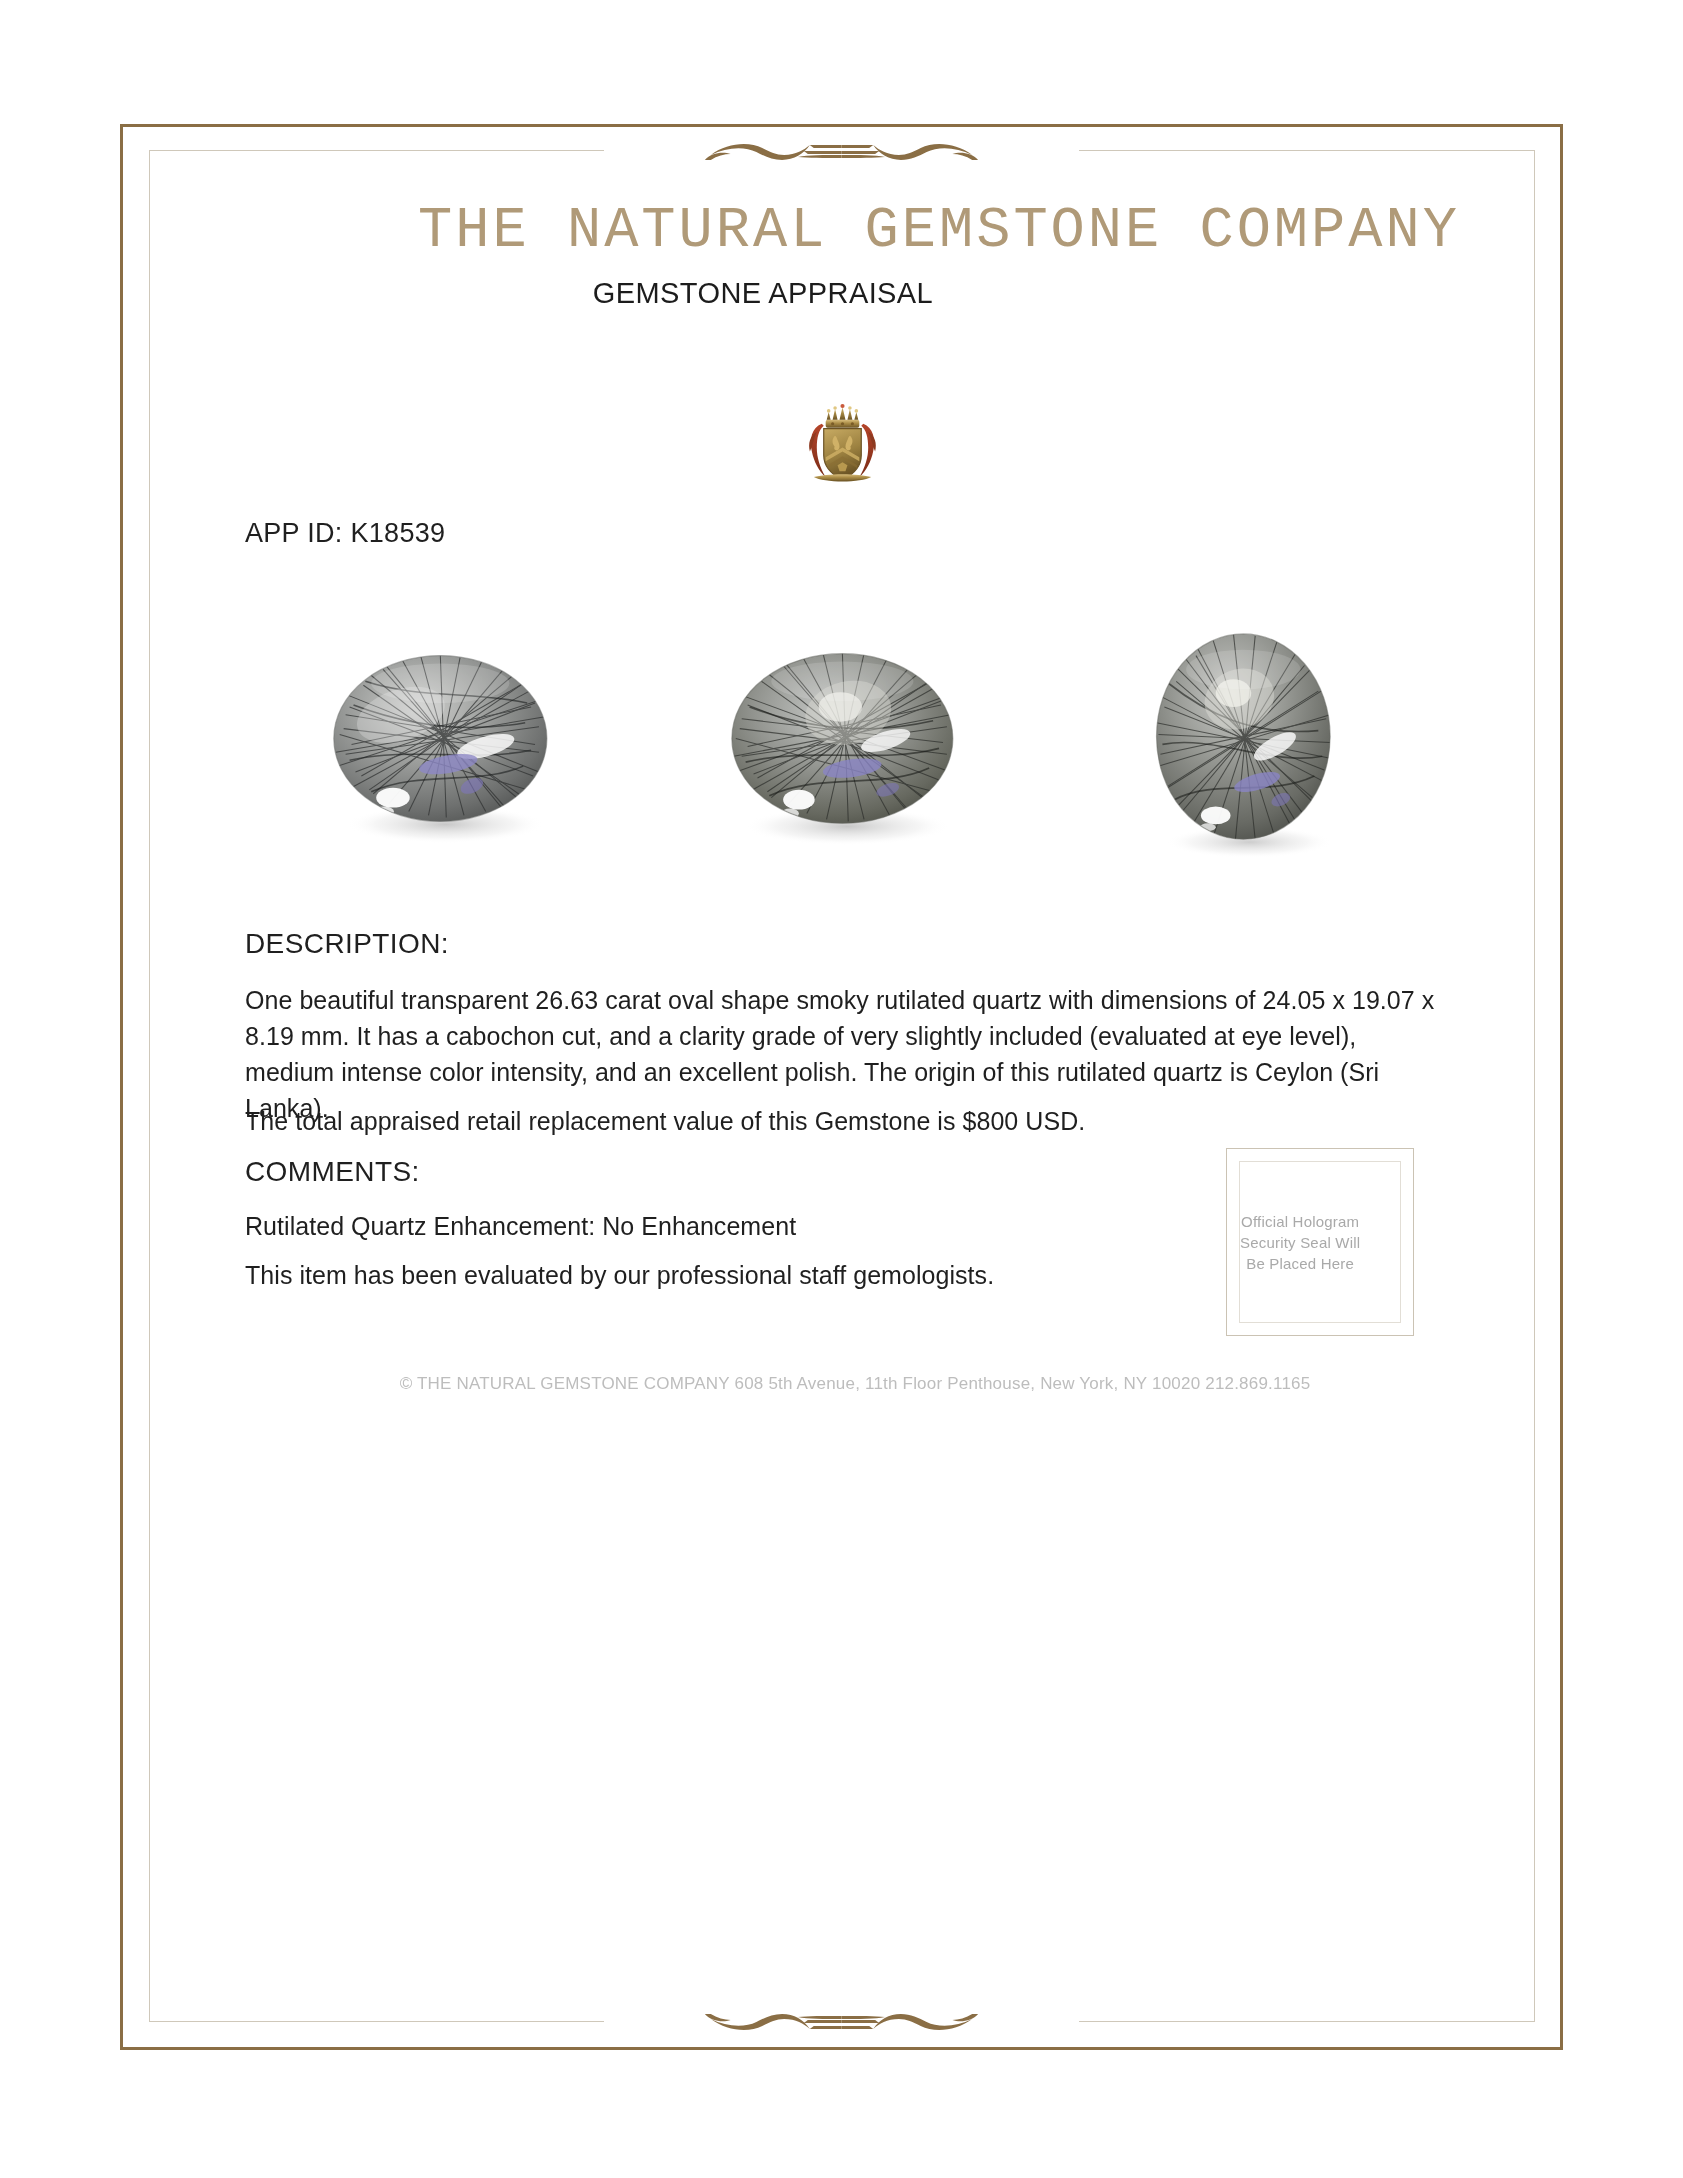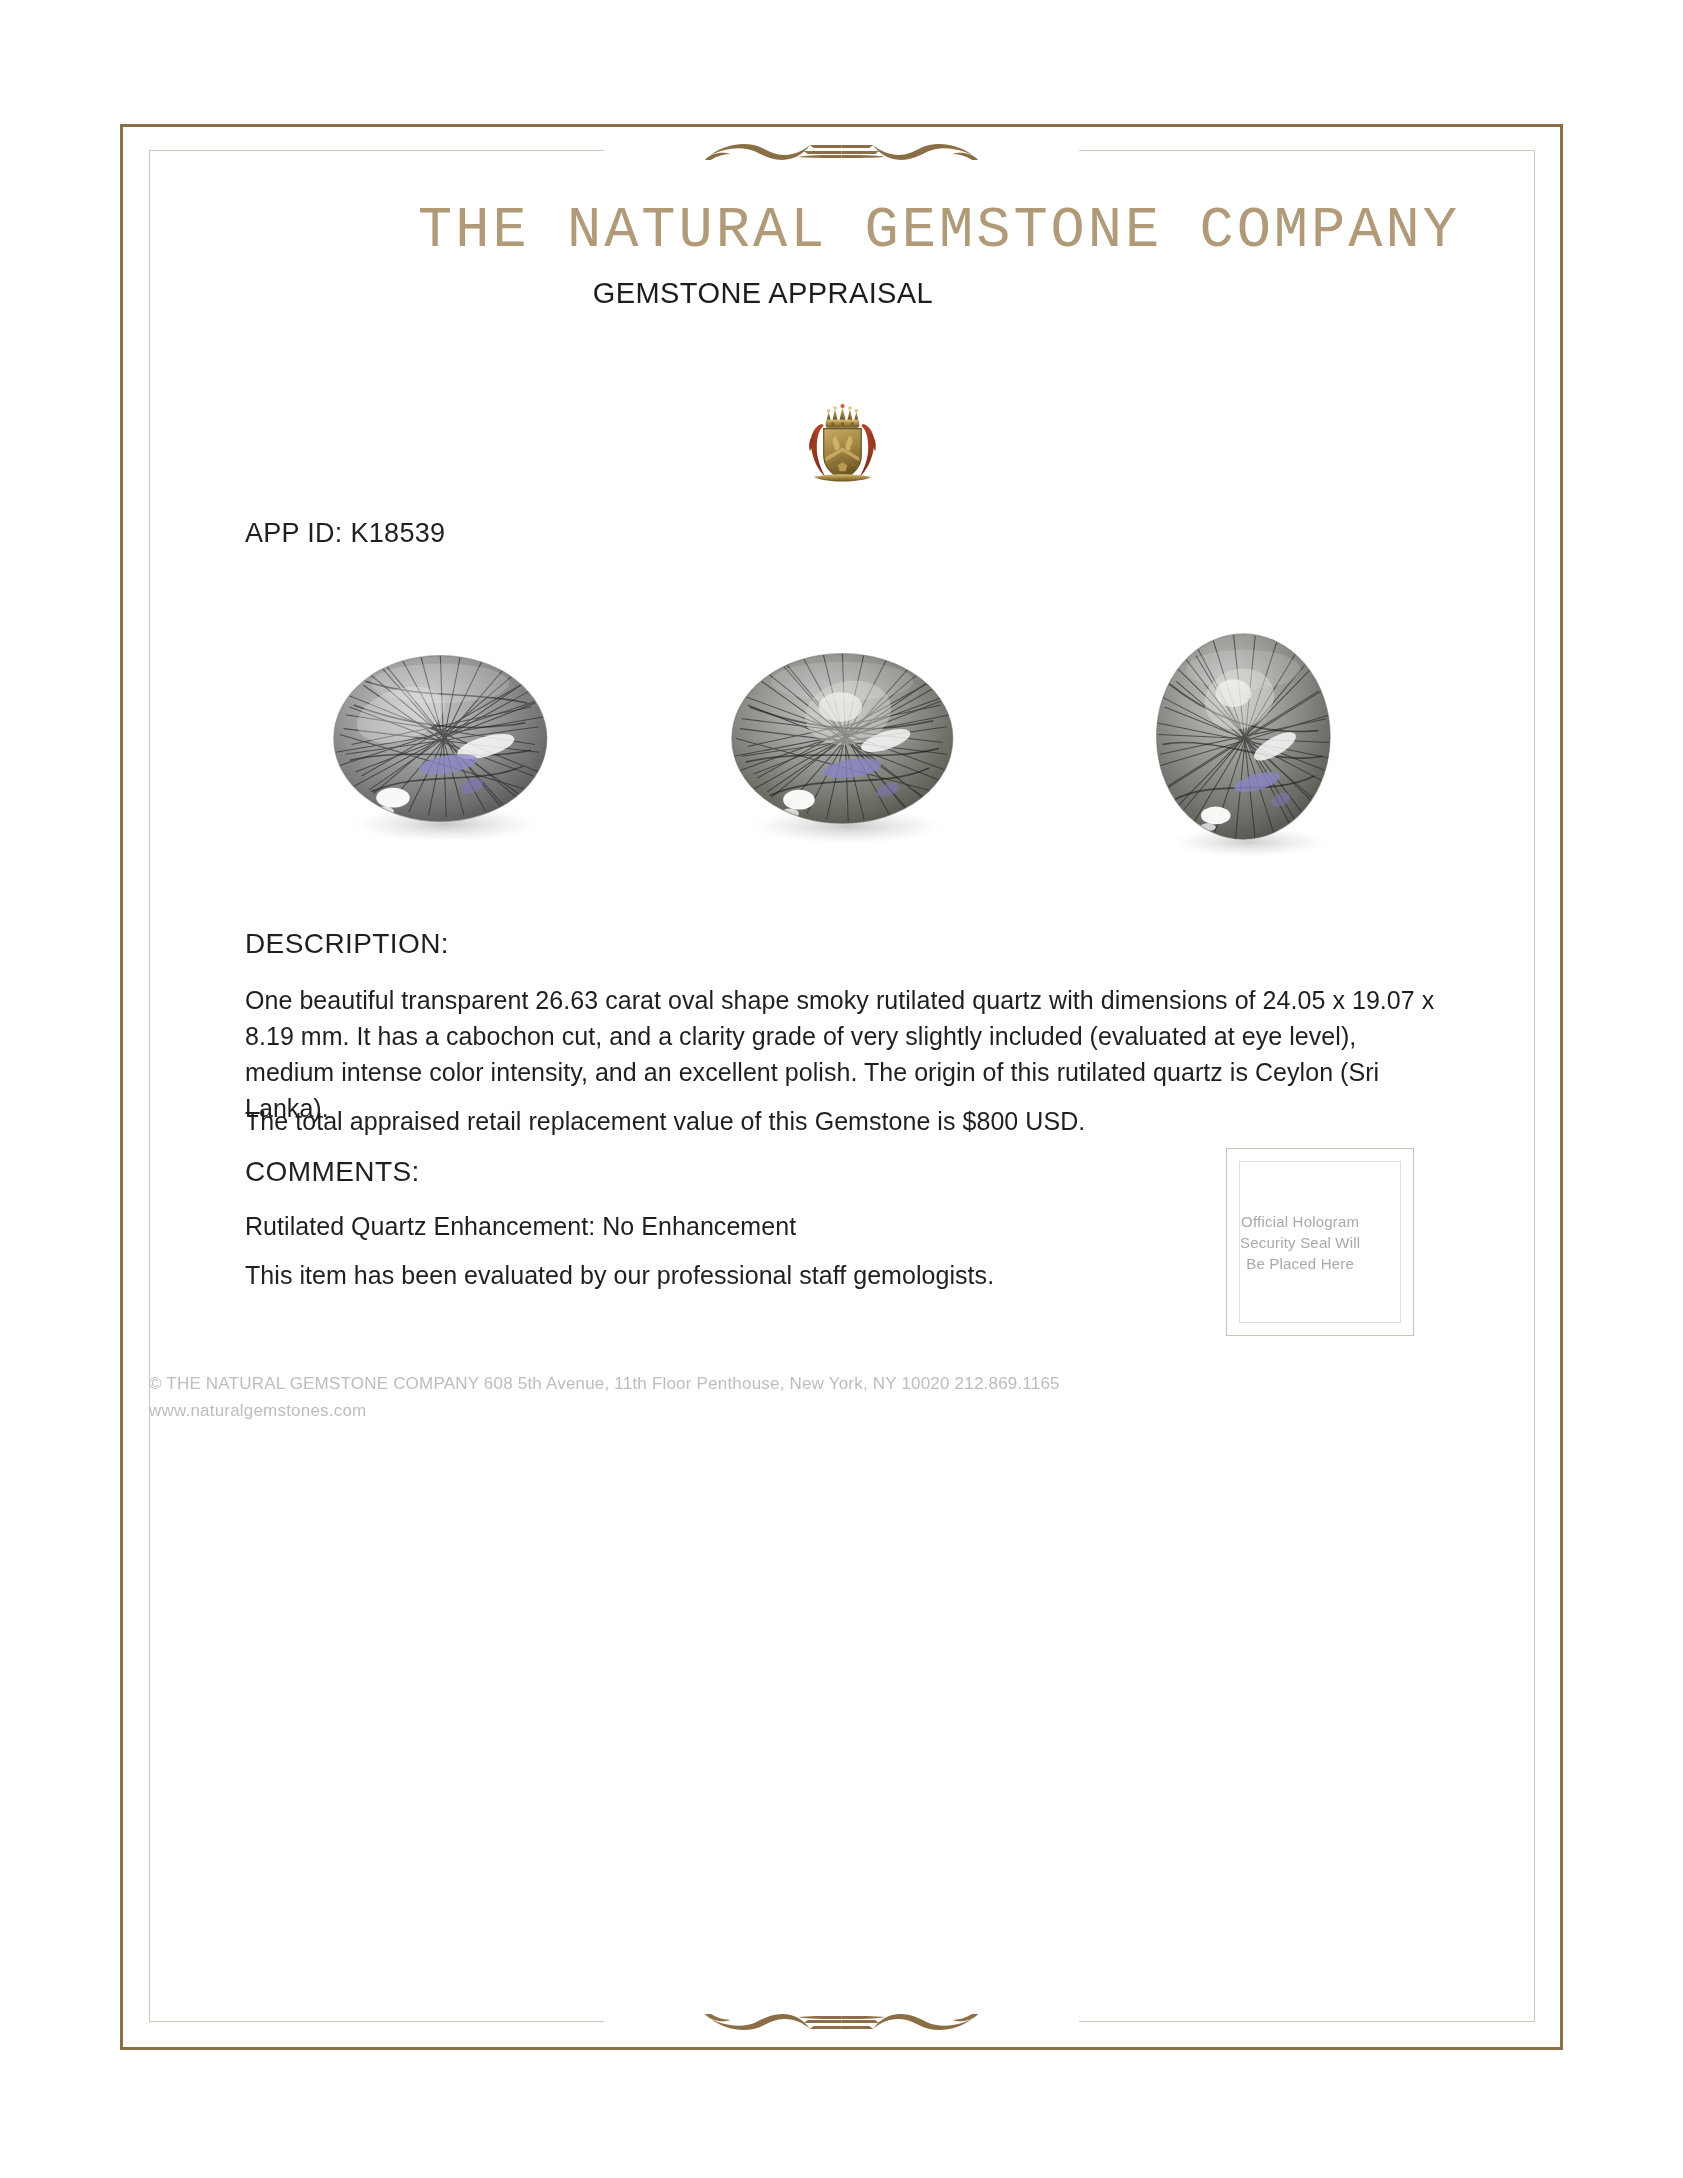--- a/index.html
+++ b/index.html
@@ -194,23 +194,24 @@
     text-align: center;
     font-size: 15px;
     line-height: 21px;
     color: #a9a9a9;
     letter-spacing: 0.2px;
   }
 
   
   .footer {
     position: absolute;
-    left: 0;
+    left: 13px;
     top: 1220px;
     width: 1386px;
+    text-align: center;
     font-size: 17px;
     line-height: 27px;
     color: #bdbdbd;
     letter-spacing: 0.2px;
   }
   .footer-line2 { color: #bdbdbd; }
 </style>
 </head>
 <body>
 
@@ -541,18 +542,17 @@
         <div class="seal-text">
           <div>Official Hologram</div>
           <div>Security Seal Will</div>
           <div>Be Placed Here</div>
         </div>
       </div>
     </div>
 
     <div class="footer">
       <div>© THE NATURAL GEMSTONE COMPANY  608 5th Avenue, 11th Floor Penthouse, New York, NY  10020   212.869.1165</div>
-      <div class="footer-line2">www.naturalgemstones.com</div>
     </div>
 
   </div>
 </div>
 
 
 </body></html>

